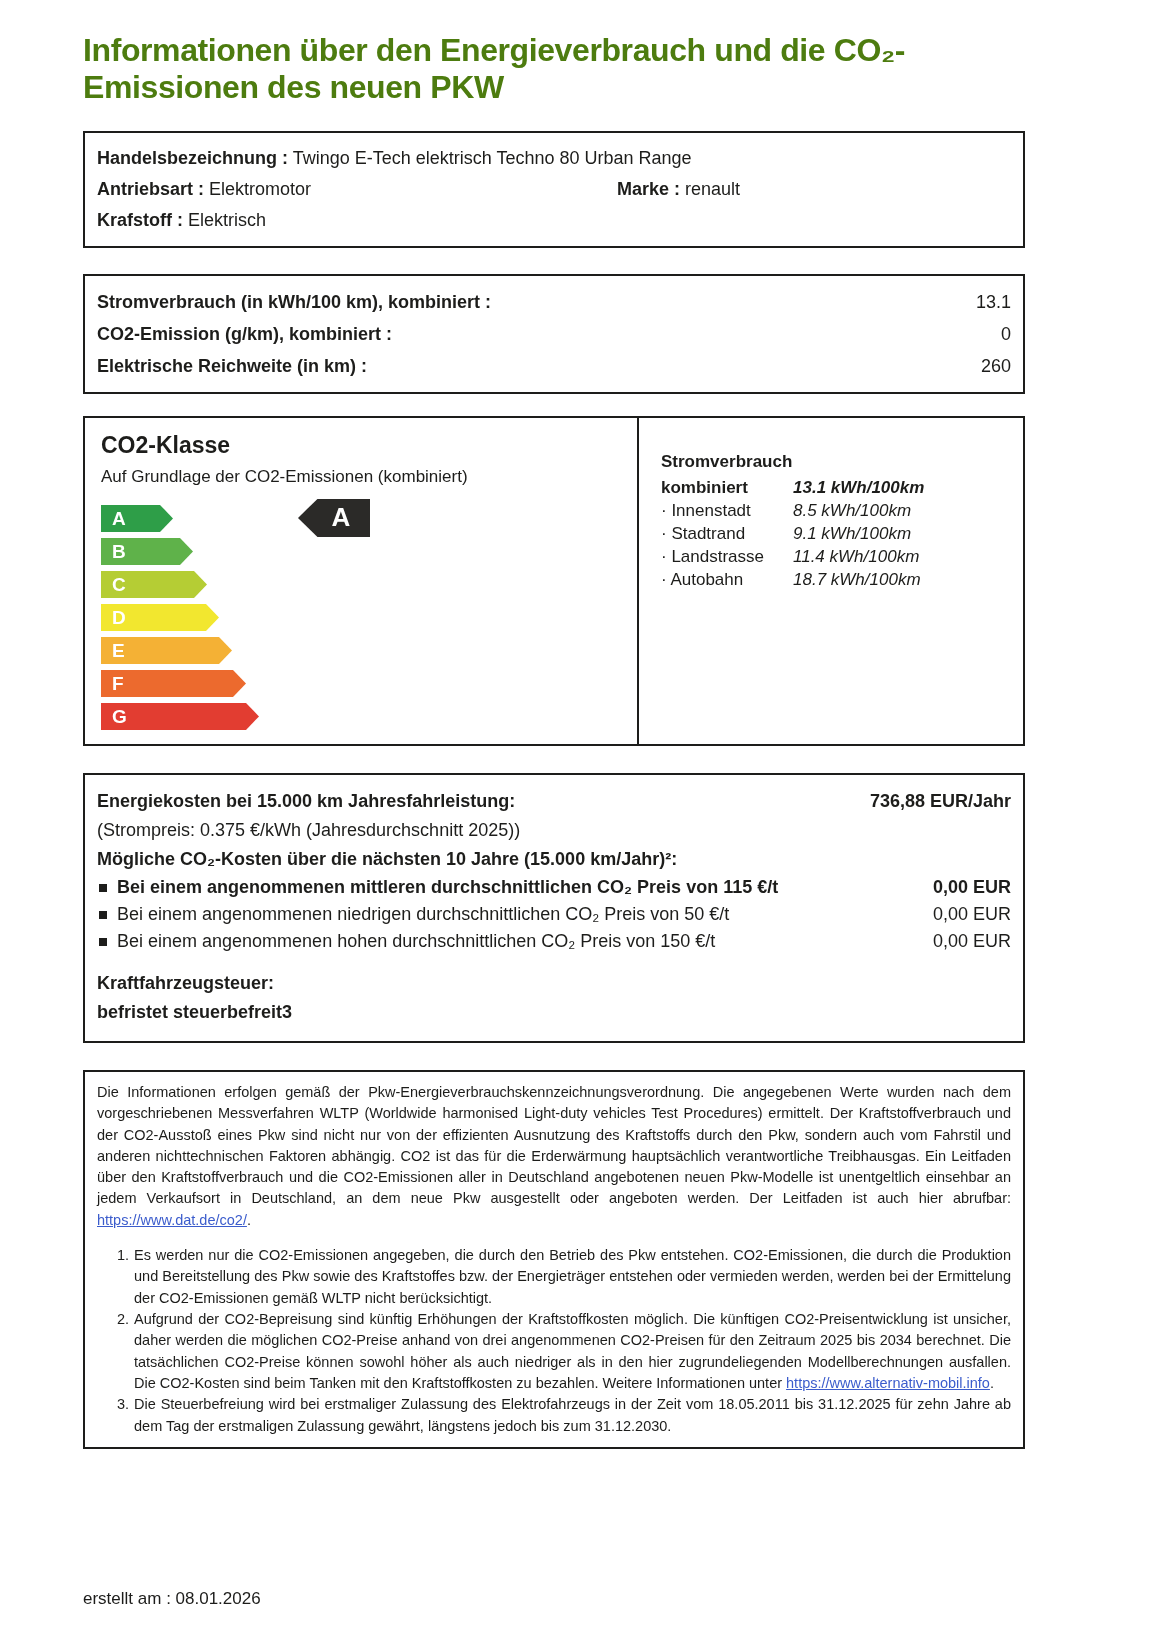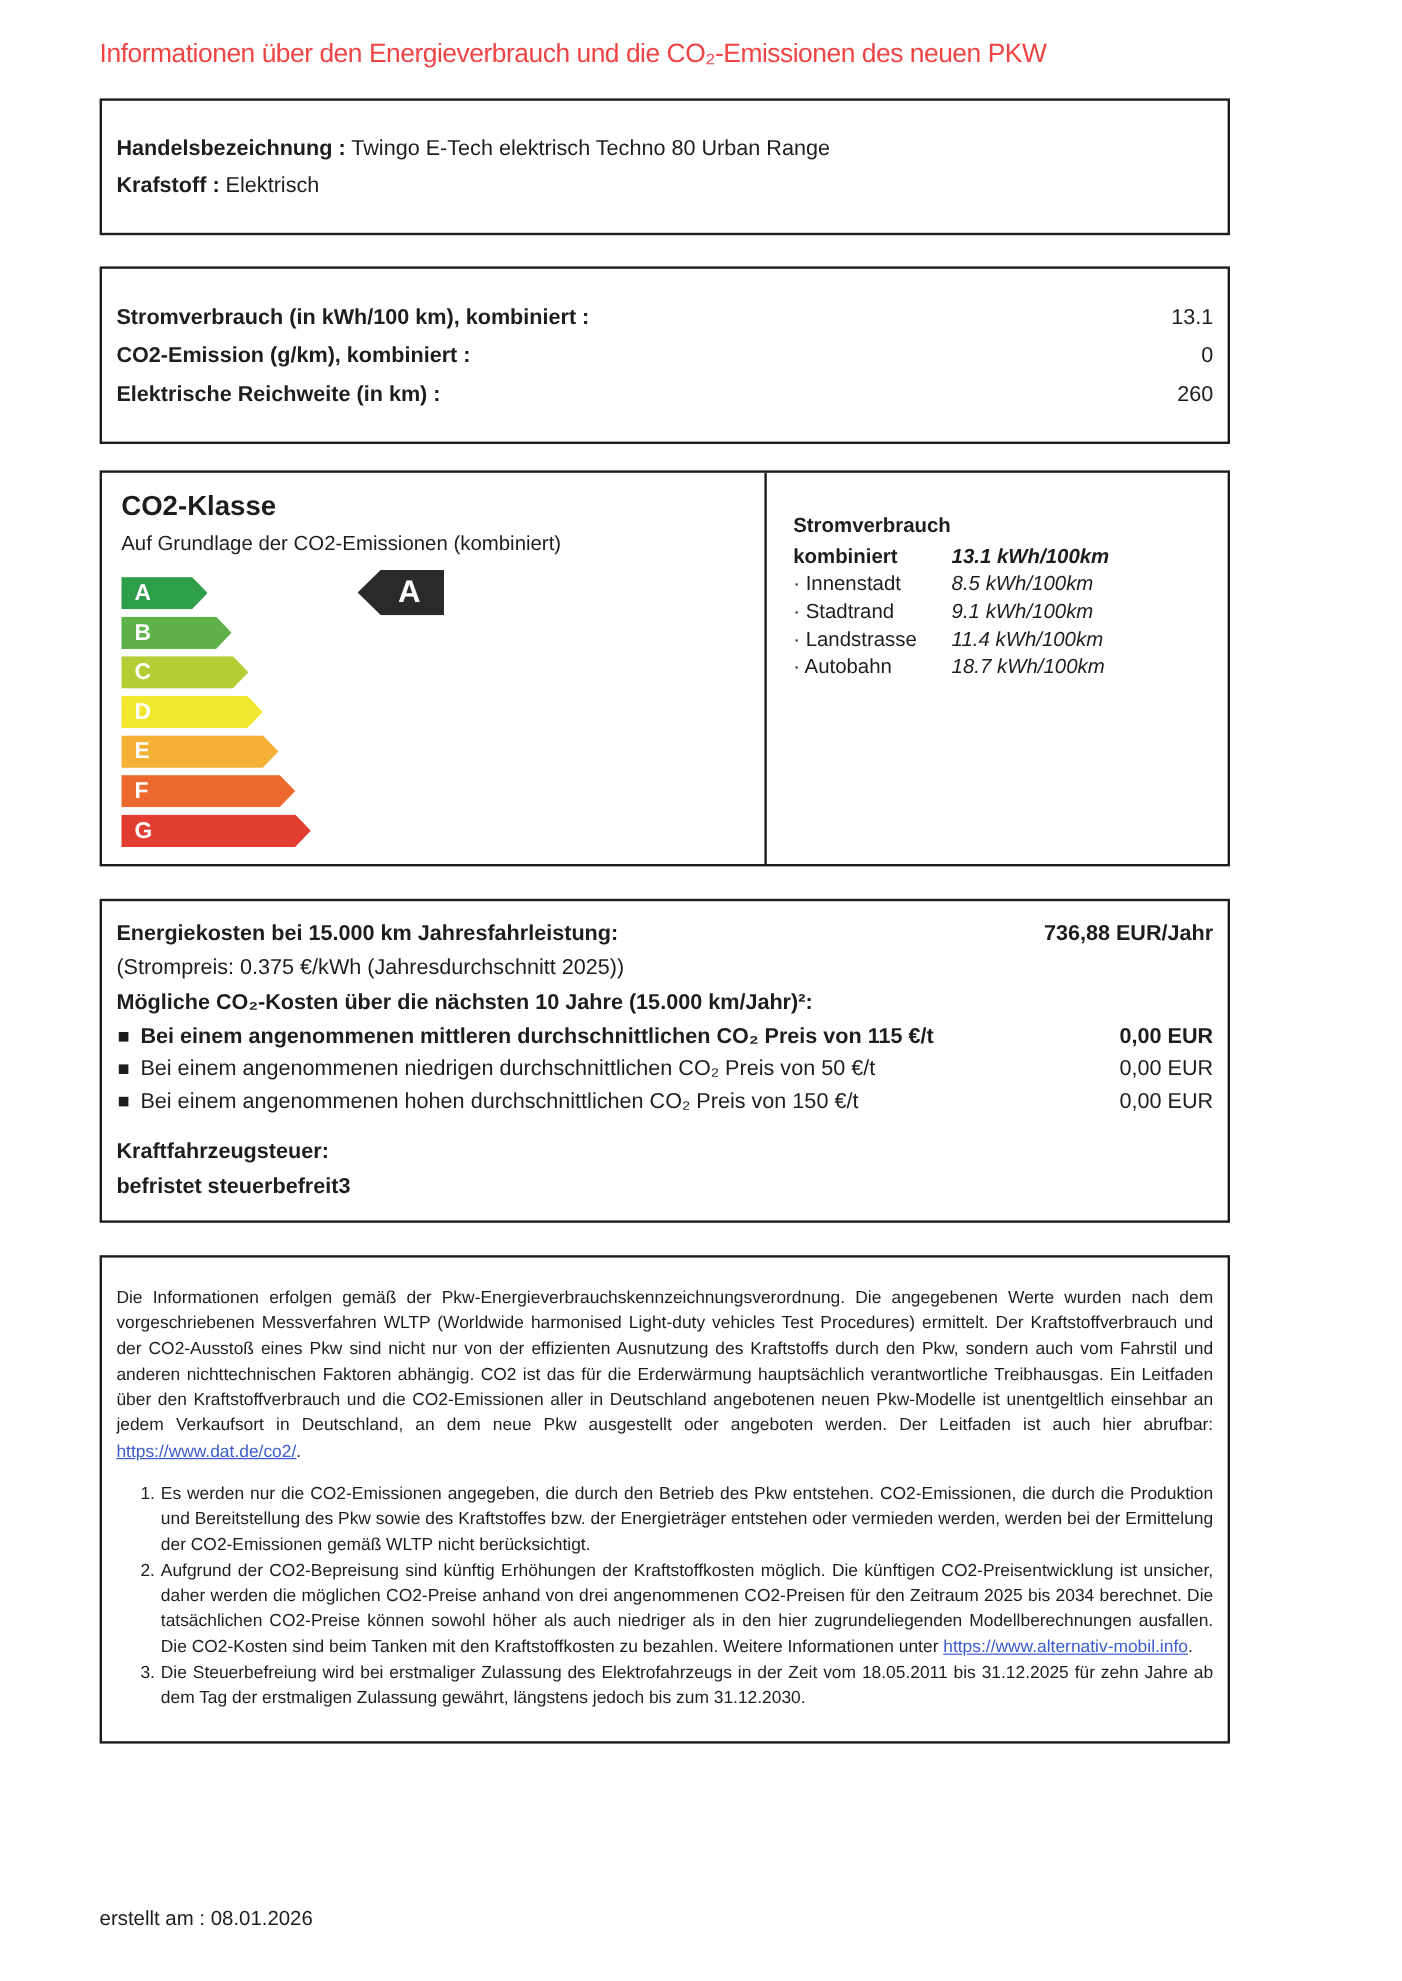--- a/index.html
+++ b/index.html
@@ -1,22 +1,22 @@
 <!DOCTYPE html>
 <html><head>
 <meta charset="utf-8">
 <style>
   * { margin:0; padding:0; box-sizing:border-box; }
   body { background:#ffffff; font-family:"Liberation Sans", sans-serif; color:#1d1d1b; }
   .page { position:relative; width:1168px; height:1651px; background:#ffffff; overflow:hidden; }
   .content { position:absolute; left:83px; top:0; width:942px; }
 
-  .page-title { margin-top:32px; width:905px; font-size:22px; line-height:1.17; font-weight:400; letter-spacing:-0.4px; color:#ef4444; }
-
-  .box { border:2px solid #1d1d1b; padding:24px 12px; background:#fff; }
+  .page-title { margin-top:32px; width:905px; font-size:32px; line-height:1.17; font-weight:700; letter-spacing:-0.4px; color:#4d7c0f; }
+
+  .box { border:2px solid #1d1d1b; padding:10px 12px; background:#fff; }
   .box-vehicle { margin-top:24px; }
   .row30 { line-height:31px; font-size:18px; }
   .lbl { font-weight:700; }
   .vehicle-grid { display:flex; }
   .vehicle-grid .cell-left { width:520px; }
 
   .box-keyvals { margin-top:26px; }
   .kv-row { display:flex; line-height:32px; font-size:18px; }
   .kv-row .k { font-weight:700; flex:1; }
   .kv-row .v { white-space:nowrap; }
@@ -70,20 +70,30 @@
 <div class="page">
   <div class="content">
 
     <h1 class="page-title">Informationen über den Energieverbrauch und die CO₂-Emissionen des neuen PKW</h1>
 
     <div class="box box-vehicle">
       <div class="row30">
         <span class="lbl">Handelsbezeichnung :</span>
         <span>Twingo E-Tech elektrisch Techno 80 Urban Range</span>
       </div>
+      <div class="row30 vehicle-grid">
+        <div class="cell-left">
+          <span class="lbl">Antriebsart :</span>
+          <span>Elektromotor</span>
+        </div>
+        <div>
+          <span class="lbl">Marke :</span>
+          <span>renault</span>
+        </div>
+      </div>
       <div class="row30">
         <span class="lbl">Krafstoff :</span>
         <span>Elektrisch</span>
       </div>
     </div>
 
     <div class="box box-keyvals">
       <div class="kv-row">
         <span class="k">Stromverbrauch (in kWh/100 km), kombiniert :</span>
         <span class="v">13.1</span>

